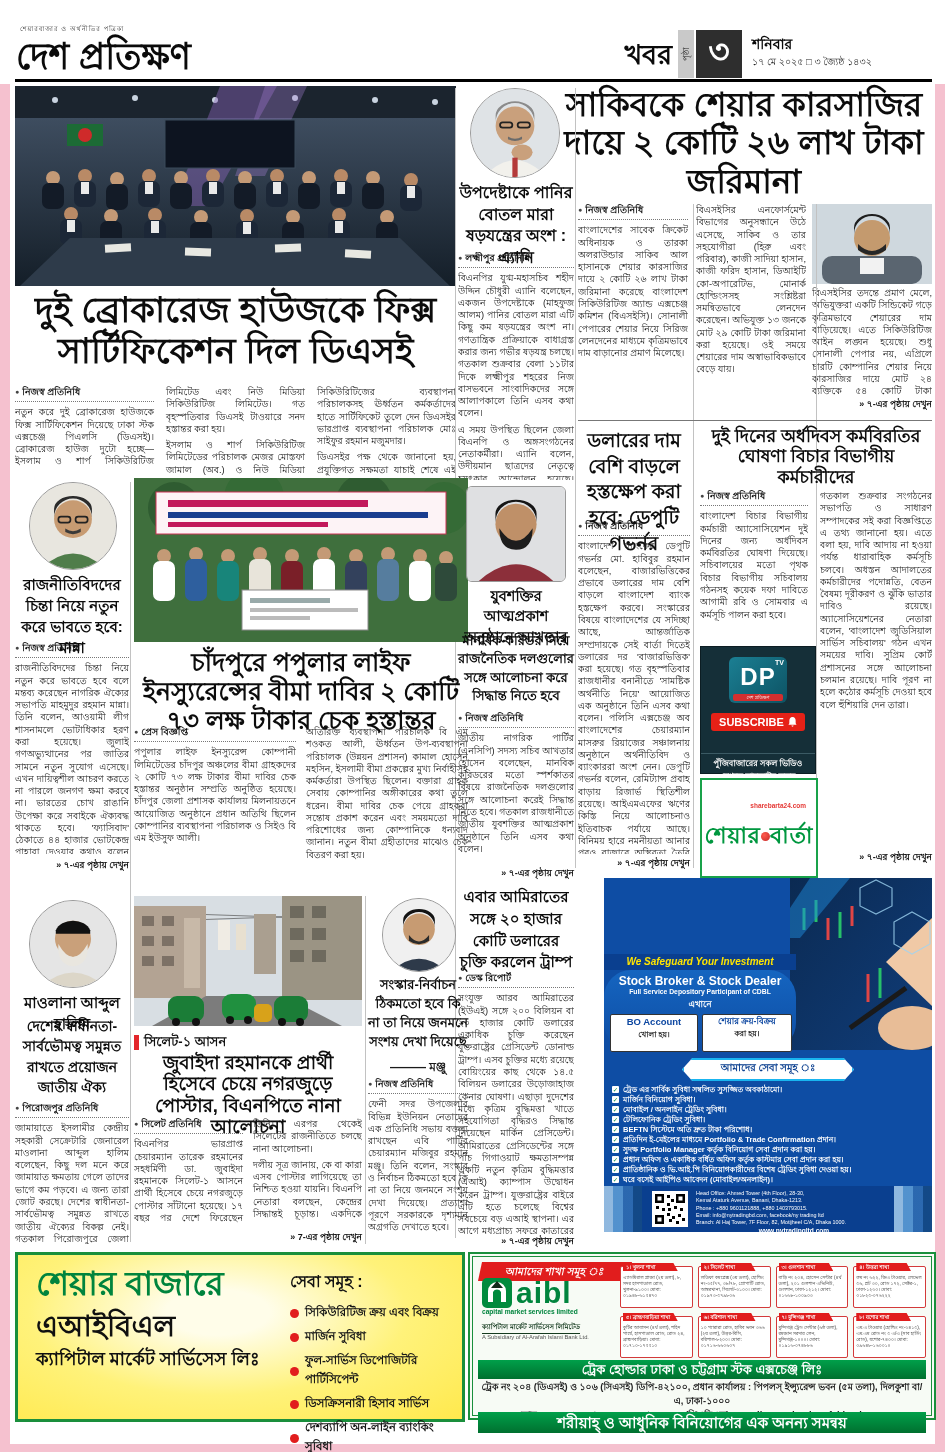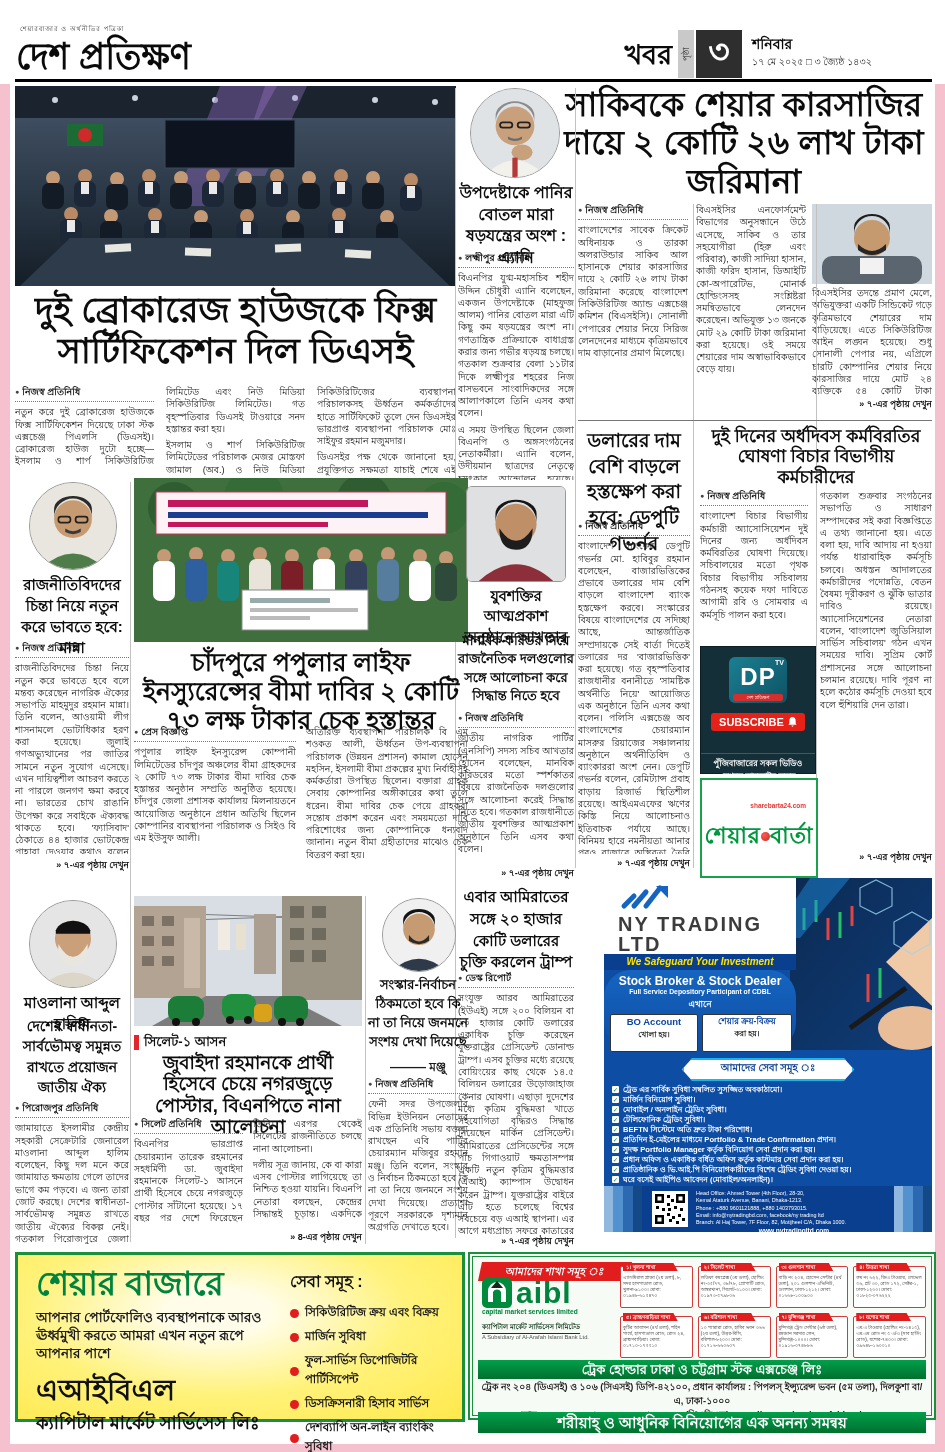--- a/index.html
+++ b/index.html
@@ -405,21 +405,21 @@
   <div class="abs kicker" style="left:134px;top:1032px;width:228px;">
     <span class="bar"></span>
     <span>সিলেট-১ আসন</span>
   </div>
   <div class="abs hl" style="left:134px;top:1052px;width:228px;font-size:18.5px;">জুবাইদা রহমানকে প্রার্থী হিসেবে চেয়ে নগরজুড়ে পোস্টার, বিএনপিতে নানা আলোচনা</div>
   <div class="abs cols2 clip body-txt" style="left:134px;top:1118px;width:228px;height:108px;">
     <div class="byline"><span class="dot">●</span><span>সিলেট প্রতিনিধি</span></div>
     <p>বিএনপির ভারপ্রাপ্ত চেয়ারম্যান তারেক রহমানের সহধর্মিণী ডা. জুবাইদা রহমানকে সিলেট-১ আসনে প্রার্থী হিসেবে চেয়ে নগরজুড়ে পোস্টার সাঁটানো হয়েছে। ১৭ বছর পর দেশে ফিরেছেন তিনি। এরপর থেকেই সিলেটের রাজনীতিতে চলছে নানা আলোচনা।</p>
     <p>দলীয় সূত্র জানায়, কে বা কারা এসব পোস্টার লাগিয়েছে তা নিশ্চিত হওয়া যায়নি। বিএনপি নেতারা বলছেন, কেন্দ্রের সিদ্ধান্তই চূড়ান্ত। একদিকে প্রার্থিতা নিয়ে উচ্ছ্বাস, অন্যদিকে সংশয়—সব মিলিয়ে সরগরম সিলেটের রাজনীতি।</p>
   </div>
-  <div class="abs cont" style="left:134px;top:1230px;width:228px;">» 8-এর পৃষ্ঠায় দেখুন</div>
+  <div class="abs cont" style="left:134px;top:1230px;width:228px;">» 7-এর পৃষ্ঠায় দেখুন</div>
 
   <div class="abs circle" style="left:382px;top:898px;width:72px;height:72px;">
     <svg width="72" height="72" viewBox="0 0 100 100">
         <rect width="100" height="100" fill="#f0f0f0"></rect>
       <path d="M12 100 Q50 66 88 100 Z" fill="#2e3a4a"></path>
       <circle cx="50" cy="42" r="22" fill="#c79b72"></circle>
       <path d="M28 40 a22 22 0 0 1 44 0 l0 -11 a22 15 0 0 0 -44 0 z" fill="#141414"></path>
       <path d="M36 50 q14 18 28 0 l0 8 q-14 10 -28 0 z" fill="#2b2b2b"></path>
     </svg>
   </div>
@@ -479,34 +479,20 @@
         <ellipse cx="122" cy="150" rx="34" ry="22" fill="#e8bd97"></ellipse>
         <line x1="60" y1="150" x2="116" y2="110" stroke="#1a1a1a" stroke-width="5"></line>
         <polygon points="20,0 60,0 10,60 0,60 0,30" fill="#1e88d8" opacity=".5"></polygon>
         <g fill="none" stroke="#9fd4f2" stroke-width="1.2" opacity=".8">
           <polygon points="104,44 122,34 140,44 140,66 122,76 104,66"></polygon>
           <polygon points="70,10 86,2 102,10 102,28 86,36 70,28"></polygon>
         </g>
       </svg>
     </div>
 
-    <div class="ny-white">
-      <div style="margin:6px 0 0 14px;">
-        <svg width="56" height="26" viewBox="0 0 56 26">
-          <g stroke="#1565c0" stroke-width="5" stroke-linecap="round">
-            <line x1="6" y1="22" x2="16" y2="12"></line>
-              <line x1="16" y1="22" x2="28" y2="8"></line>
-              <line x1="28" y1="22" x2="42" y2="4"></line>
-          </g>
-          <polygon points="38,2 50,2 50,14" fill="#1565c0"></polygon>
-        </svg>
-        <div class="ny-name">NY TRADING LTD</div>
-        <div class="ny-trec">TREC # 294, Dhaka Stock Exchange Limited</div>
-      </div>
-    </div>
     <div class="ny-safebar">We Safeguard Your Investment</div>
     <div class="ny-mid">
       <div class="ny-role">Stock Broker &amp; Stock Dealer</div>
       <div class="ny-role2">Full Service Depository Participant of CDBL</div>
       <div class="ny-here">এখানে</div>
     </div>
     <div class="abs ny-box" style="left:6px;top:136px;width:84px;height:32px;">
       <div class="b1">BO Account</div>
       <div class="b2">খোলা হয়।</div>
     </div>
@@ -594,21 +580,20 @@
         <div>Email: info@nytradingbd.com, facebook/ny trading ltd</div>
         <div>Branch: Al Haj Tower, 7F Floor, 82, Motijheel C/A, Dhaka 1000.</div>
         <div class="ny-web">www.nytradingltd.com</div>
       </div>
     </div>
   </div>
 
   <div class="abs yad" style="left:15px;top:1252px;width:444px;height:164px;">
     <div class="abs" style="left:18px;top:12px;width:240px;">
       <div class="yad-title">শেয়ার বাজারে</div>
-      <div class="yad-para">আপনার পোর্টফোলিও ব্যবস্থাপনাকে আরও ঊর্ধ্বমুখী করতে আমরা এখন নতুন রূপে আপনার পাশে</div>
       <div class="yad-co">এআইবিএল</div>
       <div class="yad-co2">ক্যাপিটাল মার্কেট সার্ভিসেস লিঃ</div>
     </div>
     <div class="abs" style="left:272px;top:14px;width:166px;">
       <div class="yad-svc-t">সেবা সমূহ :</div>
       <div class="yad-row">
           <span class="rd"></span>
           <span>সিকিউরিটিজ ক্রয় এবং বিক্রয়</span>
         </div>
       <div class="yad-row">

